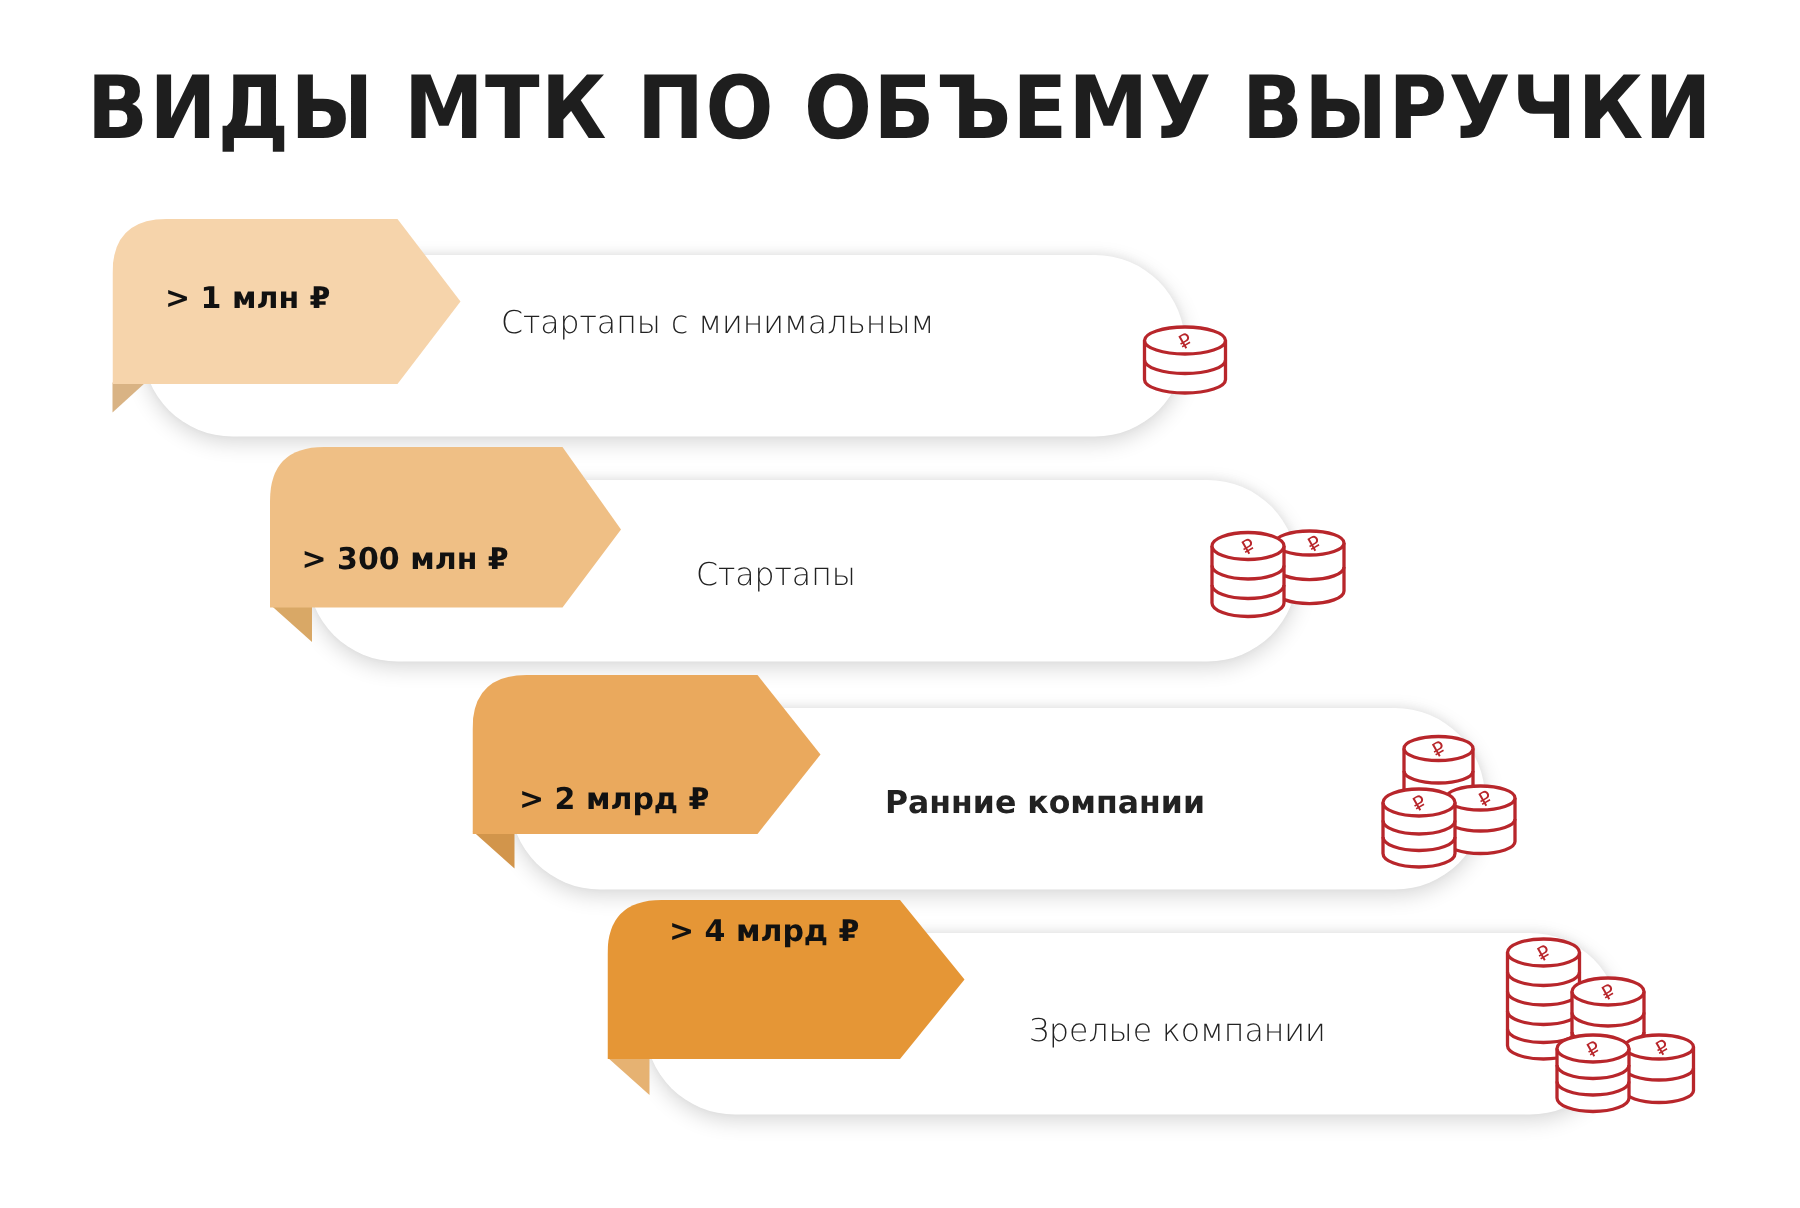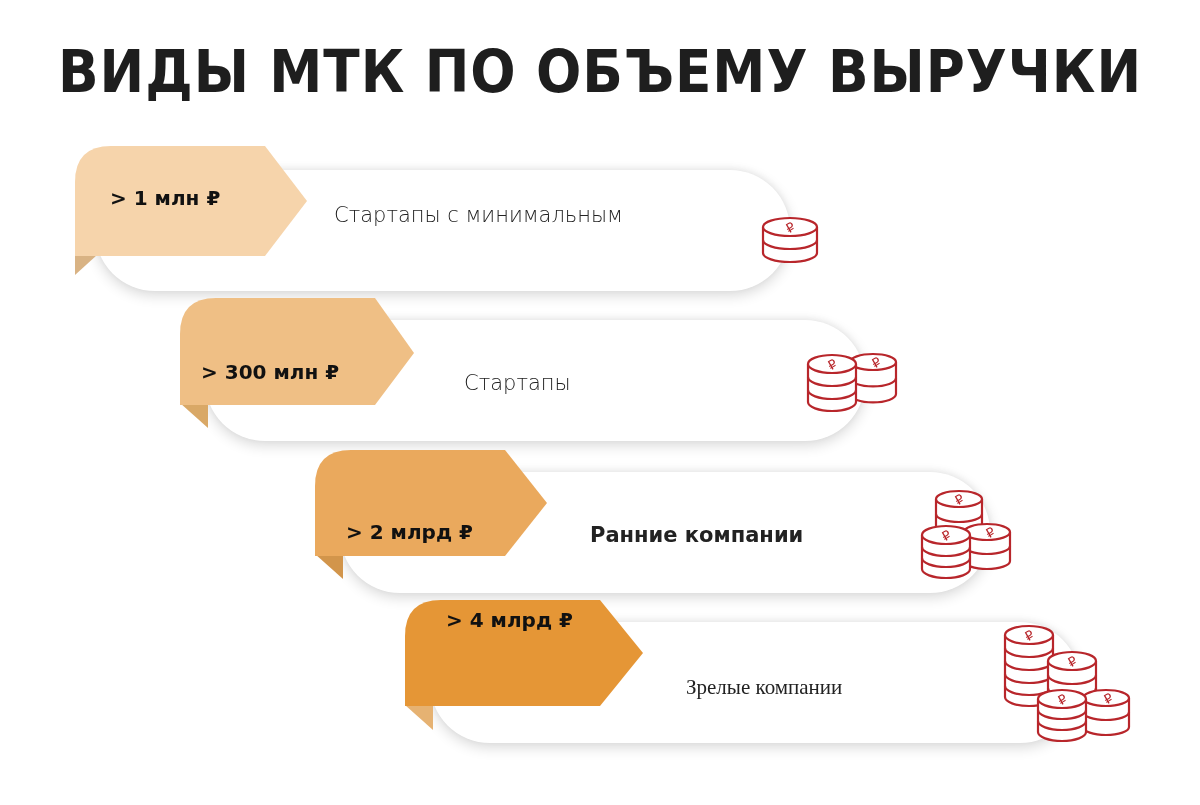--- a/index.html
+++ b/index.html
@@ -103,21 +103,21 @@
 
 <div>
   <div class="card" style="left:430px;top:622px;width:650px;height:121px;"></div>
   <svg style="position:absolute;left:405px;top:705px;" width="30" height="30">
       <path d="M0,0 L28,0 L28,25 Z" fill="#e6b272"></path>
     </svg>
   <svg style="position:absolute;left:405px;top:600px;" width="240" height="112">
     <path d="M0,36 Q0,0 36,0 L195,0 L238,53 L195,106 L0,106 Z" fill="#e59636"></path>
   </svg>
   <div class="tag-label" style="left:446px;top:608px;">&gt; 4 млрд ₽</div>
-  <div class="desc" style="left:686px;top:670px;font-family:Liberation Serif, serif;">
+  <div class="desc" style="left:686px;top:670px;">
     <div>Зрелые компании</div>
   </div>
   <div class="icon" style="left:1003px;top:622px;">
     <svg width="130" height="120" viewBox="0 0 130 120">
       <g fill="#fff" stroke="#b8262b" stroke-width="2.2">
         <path d="M2,13 L2,75 A24,9 0 0 0 50,75 L50,13"></path>
         <path d="M2,26 A24,9 0 0 0 50,26" fill="none"></path>
         <path d="M2,39 A24,9 0 0 0 50,39" fill="none"></path>
         <path d="M2,52 A24,9 0 0 0 50,52" fill="none"></path>
         <path d="M2,64 A24,9 0 0 0 50,64" fill="none"></path>

